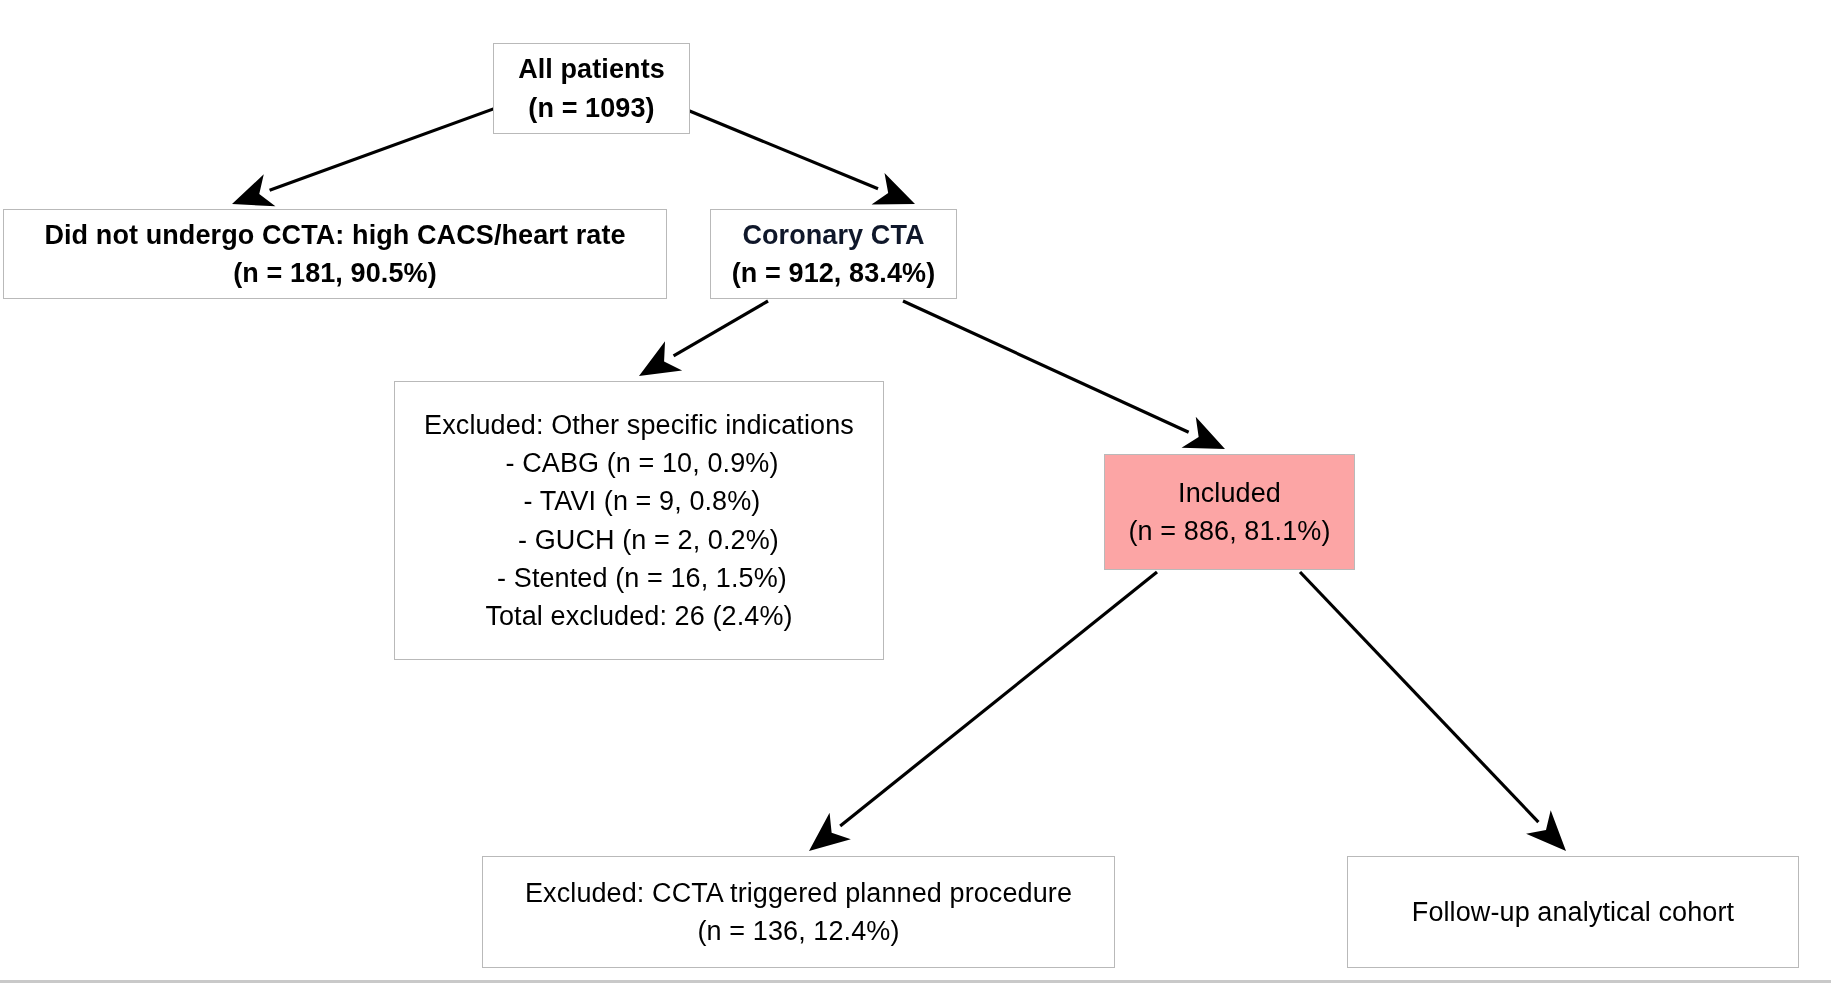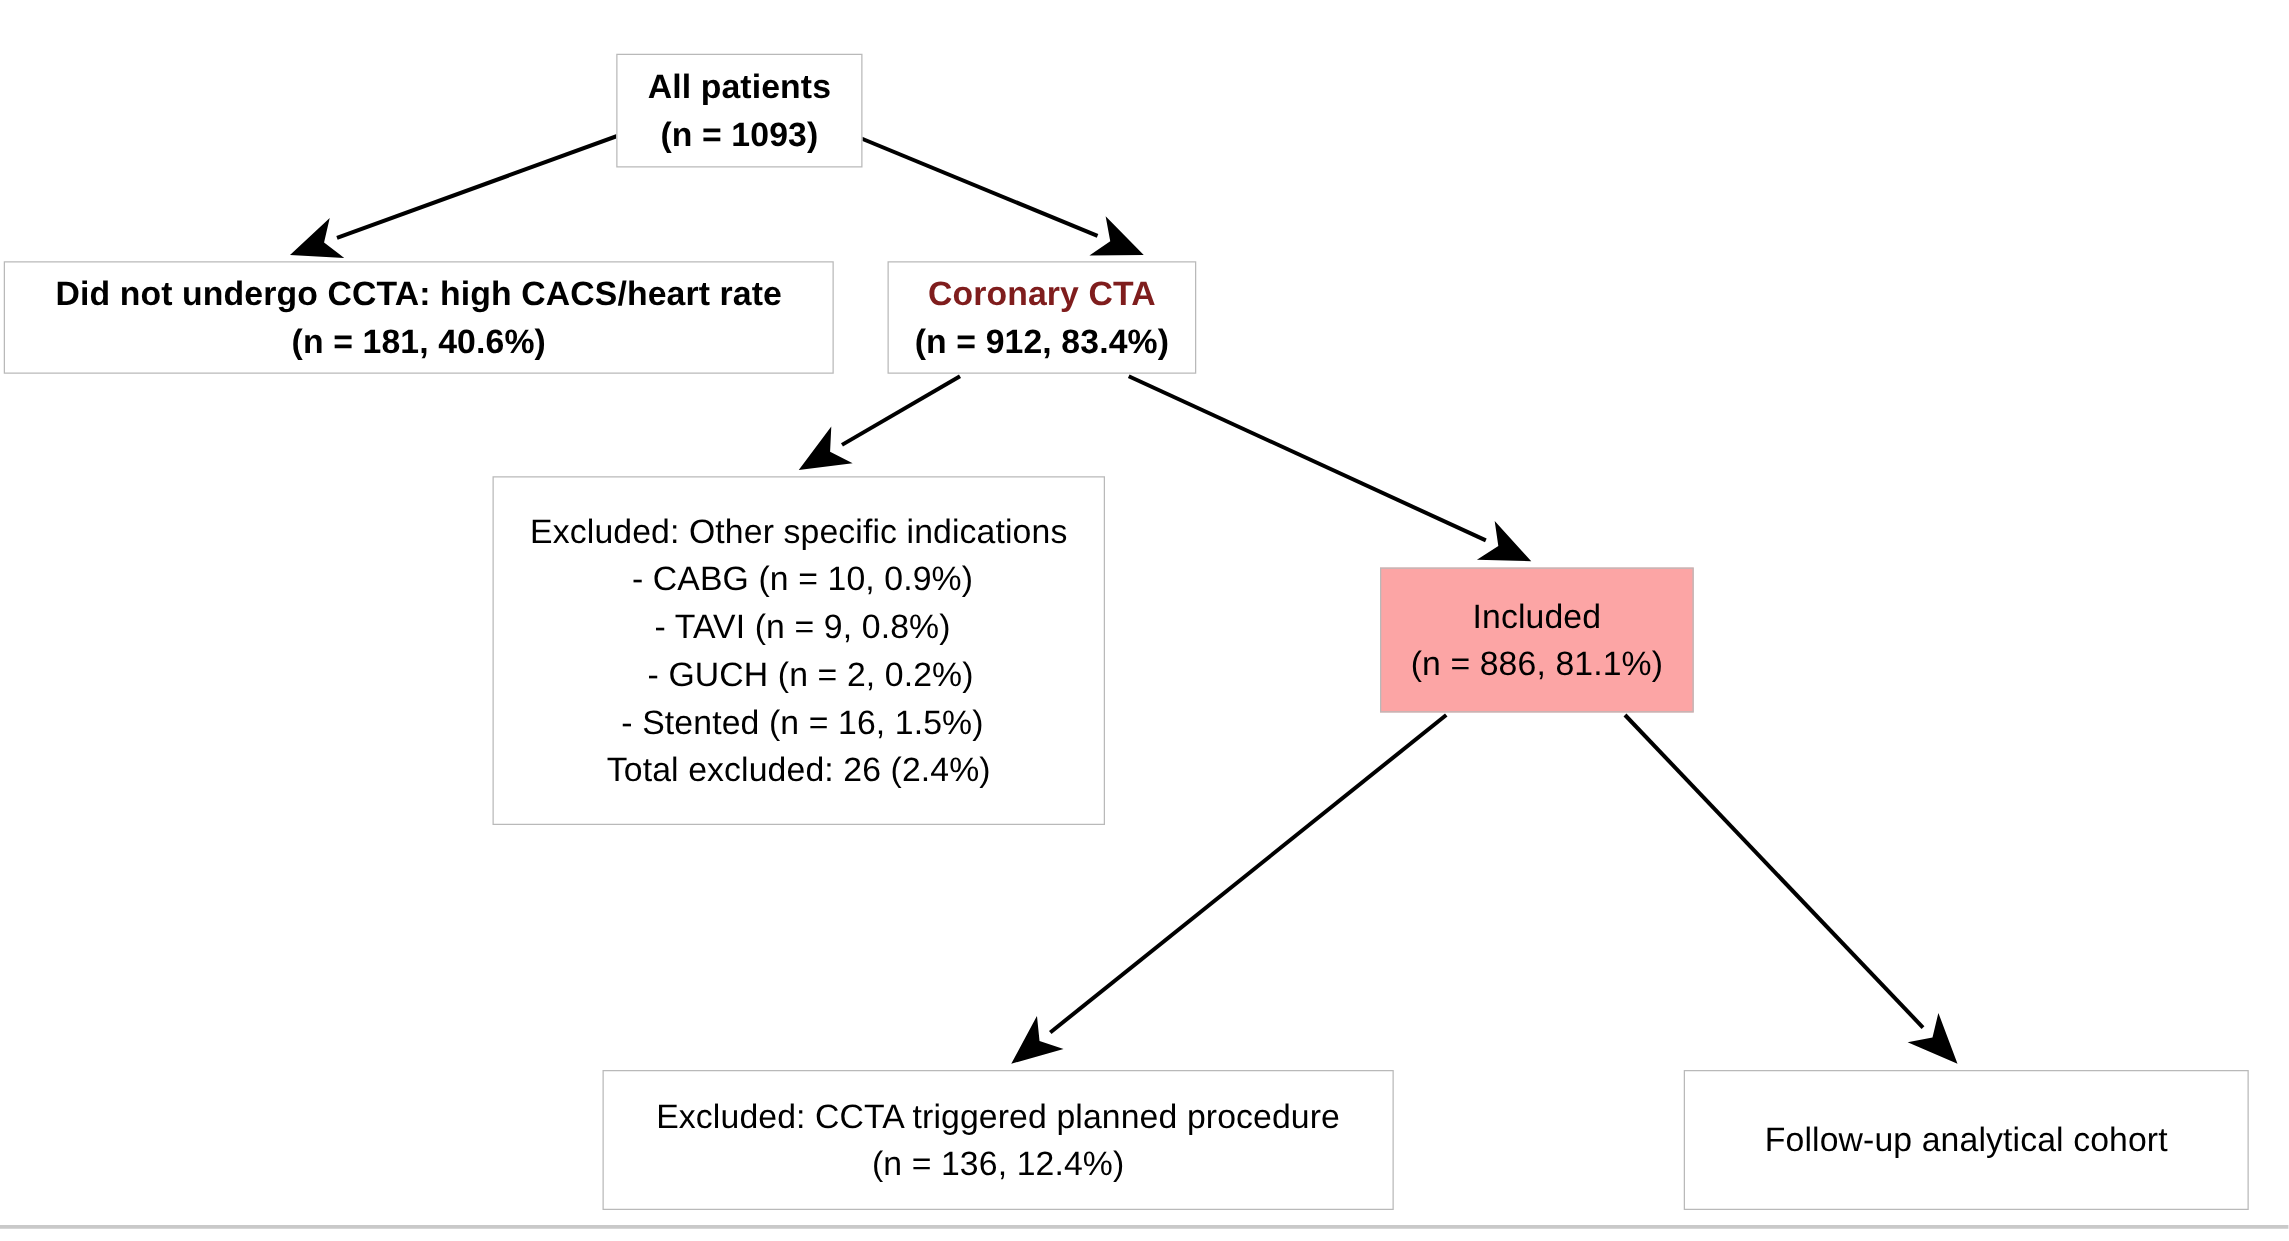--- a/index.html
+++ b/index.html
@@ -94,24 +94,24 @@
       </g>
     </svg>
 
   <div id="node-layer">
       <div class="node bold" style="left: 493px; top: 8px; width: 197px; height: 91px; border-color: rgb(185, 185, 185); background: rgb(255, 255, 255); margin-top: 35px;">
         <span class="line" style="color: rgb(0, 0, 0);">All patients</span>
         <span class="line" style="color: rgb(0, 0, 0);">(n = 1093)</span>
       </div>
       <div class="node bold" style="left: 3px; top: 209px; width: 664px; height: 90px; border-color: rgb(185, 185, 185); background: rgb(255, 255, 255);">
         <span class="line" style="color: rgb(0, 0, 0);">Did not undergo CCTA: high CACS/heart rate</span>
-        <span class="line" style="color: rgb(0, 0, 0);">(n = 181, 40.6%)</span>
+        <span class="line" style="color: rgb(0, 0, 0);">(n = 181, 90.5%)</span>
       </div>
       <div class="node bold" style="left: 710px; top: 209px; width: 247px; height: 90px; border-color: rgb(185, 185, 185); background: rgb(255, 255, 255);">
-        <span class="line" style="color: #7f1d1d;">Coronary CTA</span>
+        <span class="line" style="color: #0f172a;">Coronary CTA</span>
         <span class="line" style="color: rgb(0, 0, 0);">(n = 912, 83.4%)</span>
       </div>
       <div class="node" style="left: 394px; top: 381px; width: 490px; height: 279px; border-color: rgb(185, 185, 185); background: rgb(255, 255, 255);">
         <span class="line" style="color: rgb(0, 0, 0);">Excluded: Other specific indications</span>
         <span class="line indent" style="color: rgb(0, 0, 0);">- CABG (n = 10, 0.9%)</span>
         <span class="line indent" style="color: rgb(0, 0, 0);">- TAVI (n = 9, 0.8%)</span>
         <span class="line indent" style="color: rgb(0, 0, 0); margin-left: 13px;">- GUCH (n = 2, 0.2%)</span>
         <span class="line indent" style="color: rgb(0, 0, 0);">- Stented (n = 16, 1.5%)</span>
         <span class="line" style="color: rgb(0, 0, 0);">Total excluded: 26 (2.4%)</span>
       </div>

